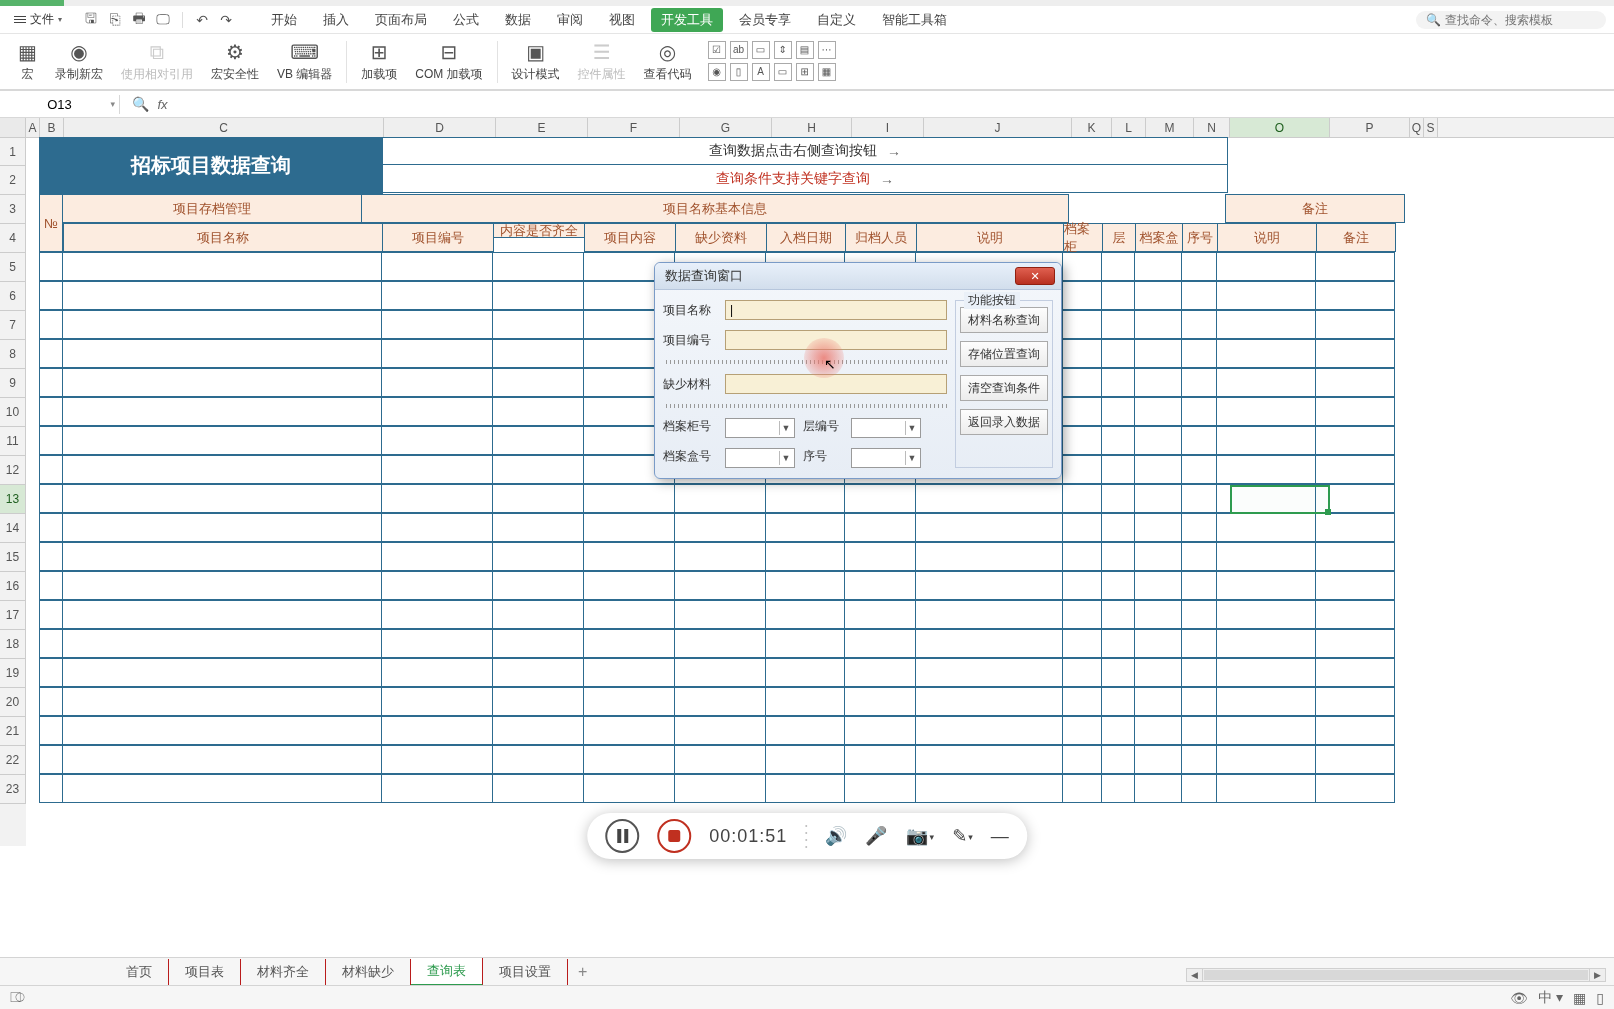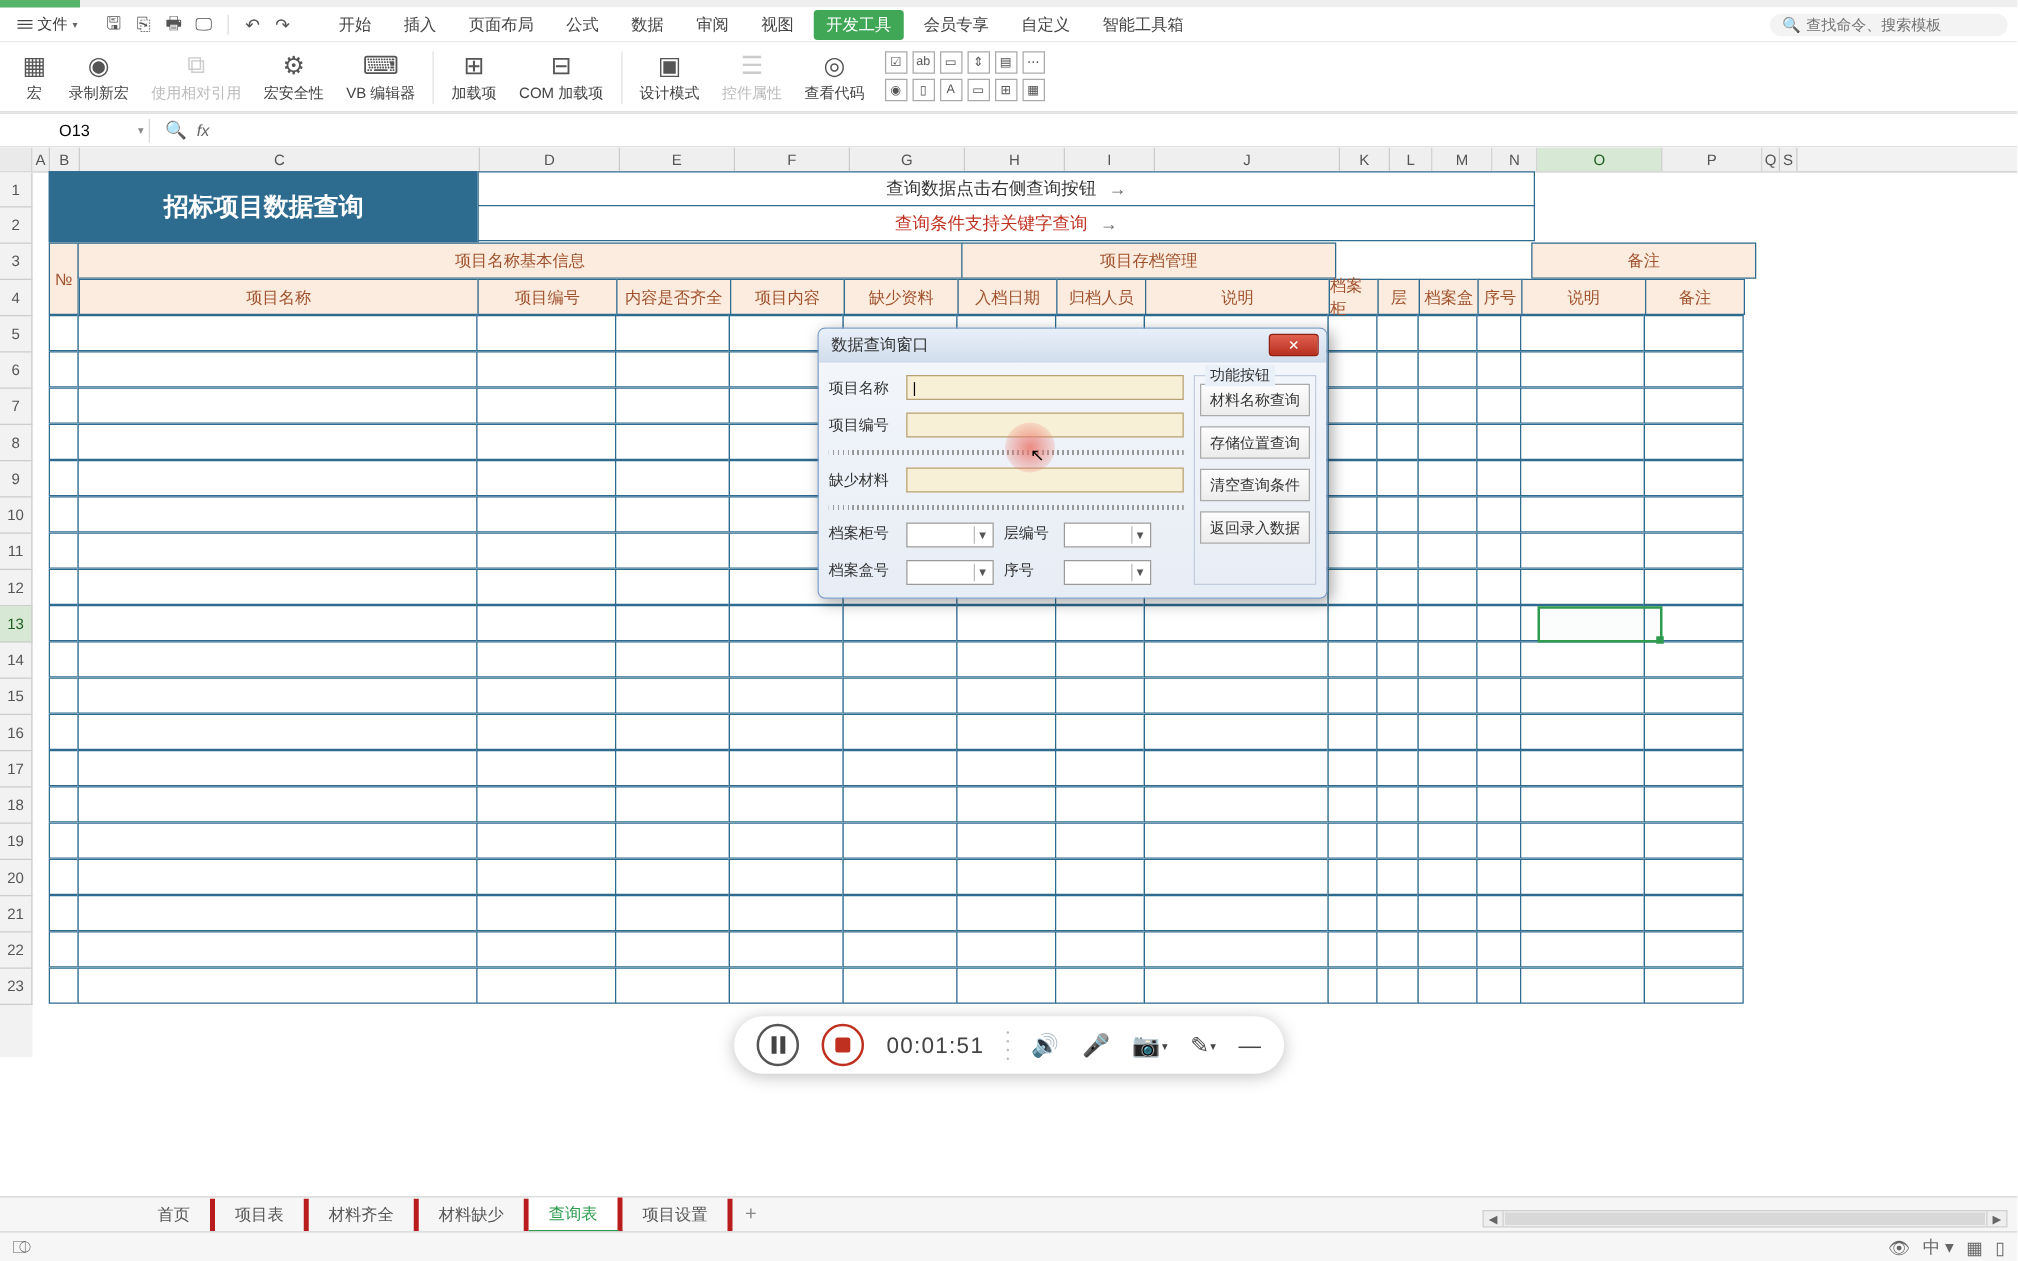--- a/index.html
+++ b/index.html
@@ -105,21 +105,21 @@
 .rec-pause-icon span { width: 4px; height: 14px; background: #444; }
 .rec-stop-icon { width: 12px; height: 12px; background: #c03020; border-radius: 2px; }
 .rec-time { font-size: 18px; color: #444; letter-spacing: 1px; }
 .rec-sep { width: 2px; height: 28px; display: flex; flex-direction: column; justify-content: space-around; }
 .rec-sep span { width: 2px; height: 2px; background: #bbb; border-radius: 50%; }
 .rec-icon { font-size: 18px; color: #444; cursor: pointer; }
 .rec-icon.small-dd::after { content: '▾'; font-size: 9px; margin-left: 1px; vertical-align: 2px; }
 
 
 .sheet-tabs-bar { position: absolute; bottom: 24px; left: 0; right: 0; height: 28px; display: flex; align-items: center; background: #f6f6f6; border-top: 1px solid #d4d4d4; padding-left: 110px; }
-.sheet-tab { padding: 4px 16px; font-size: 13px; color: #555; cursor: pointer; border-right: 4px solid #b91c1c; }
+.sheet-tab { padding: 4px 16px; font-size: 13px; color: #555; cursor: pointer; border-right: 1px solid #b91c1c; }
 .sheet-tab.active { color: #2e9b4f; border-bottom: 2px solid #2e9b4f; background: #fff; }
 .sheet-add { padding: 4px 10px; font-size: 16px; color: #888; cursor: pointer; }
 .hscroll { position: absolute; right: 8px; bottom: 3px; height: 14px; width: 420px; background: #eee; border: 1px solid #d0d0d0; display: flex; }
 .hscroll .arrow { width: 16px; display: flex; align-items: center; justify-content: center; font-size: 9px; color: #666; cursor: pointer; border-right: 1px solid #d0d0d0; }
 .hscroll .arrow:last-child { border-right: none; border-left: 1px solid #d0d0d0; }
 .hscroll .thumb { flex: 1; margin: 1px; background: #d8d8d8; }
 
 
 .status-bar { position: absolute; bottom: 0; left: 0; right: 0; height: 24px; background: #f6f6f6; border-top: 1px solid #d4d4d4; display: flex; align-items: center; padding: 0 10px; gap: 14px; }
 .status-left { color: #666; font-size: 14px; }
@@ -305,29 +305,29 @@
                 <span class="arrow-txt">→</span>
               </div>
               <div class="tbl-cell hdr-top hdr-top-red" style="width: 846px; height: 29px;">
                 <span>查询条件支持关键字查询</span>
                 <span class="arrow-txt">→</span>
               </div>
             </div>
           </div>
           <div class="tbl-row" style="height: 29px;">
             <div class="tbl-cell hdr-peach" style="width: 24px; height: 58px;">№</div>
+            <div class="tbl-cell hdr-peach" style="width: 300px; height: 29px;">项目存档管理</div>
             <div class="tbl-cell hdr-peach" style="width: 708px; height: 29px;">项目名称基本信息</div>
-            <div class="tbl-cell hdr-peach" style="width: 300px; height: 29px;">项目存档管理</div>
             <div class="tbl-cell hdr-peach" style="width: 158px; height: 29px; margin-top: 48px;">存档位置</div>
             <div class="tbl-cell hdr-peach" style="width: 180px; height: 29px;">备注</div>
           </div>
           <div class="tbl-row" style="height: 29px; margin-left: 24px;">
             <div class="tbl-cell hdr-peach" style="width: 320px; height: 29px;">项目名称</div>
             <div class="tbl-cell hdr-peach" style="width: 112px; height: 29px;">项目编号</div>
-            <div class="tbl-cell hdr-peach" style="width: 92px; height: 29px; font-family: Liberation Serif, serif;">内容是否齐全</div>
+            <div class="tbl-cell hdr-peach" style="width: 92px; height: 15px; font-family: Liberation Serif, serif;">内容是否齐全</div>
             <div class="tbl-cell hdr-peach" style="width: 92px; height: 29px;">项目内容</div>
             <div class="tbl-cell hdr-peach" style="width: 92px; height: 29px;">缺少资料</div>
             <div class="tbl-cell hdr-peach" style="width: 80px; height: 29px;">入档日期</div>
             <div class="tbl-cell hdr-peach" style="width: 72px; height: 29px;">归档人员</div>
             <div class="tbl-cell hdr-peach" style="width: 148px; height: 29px;">说明</div>
             <div class="tbl-cell hdr-peach" style="width: 40px; height: 29px;">档案柜</div>
             <div class="tbl-cell hdr-peach" style="width: 34px; height: 29px;">层</div>
             <div class="tbl-cell hdr-peach" style="width: 48px; height: 29px;">档案盒</div>
             <div class="tbl-cell hdr-peach" style="width: 36px; height: 29px;">序号</div>
             <div class="tbl-cell hdr-peach" style="width: 100px; height: 29px;">说明</div>

